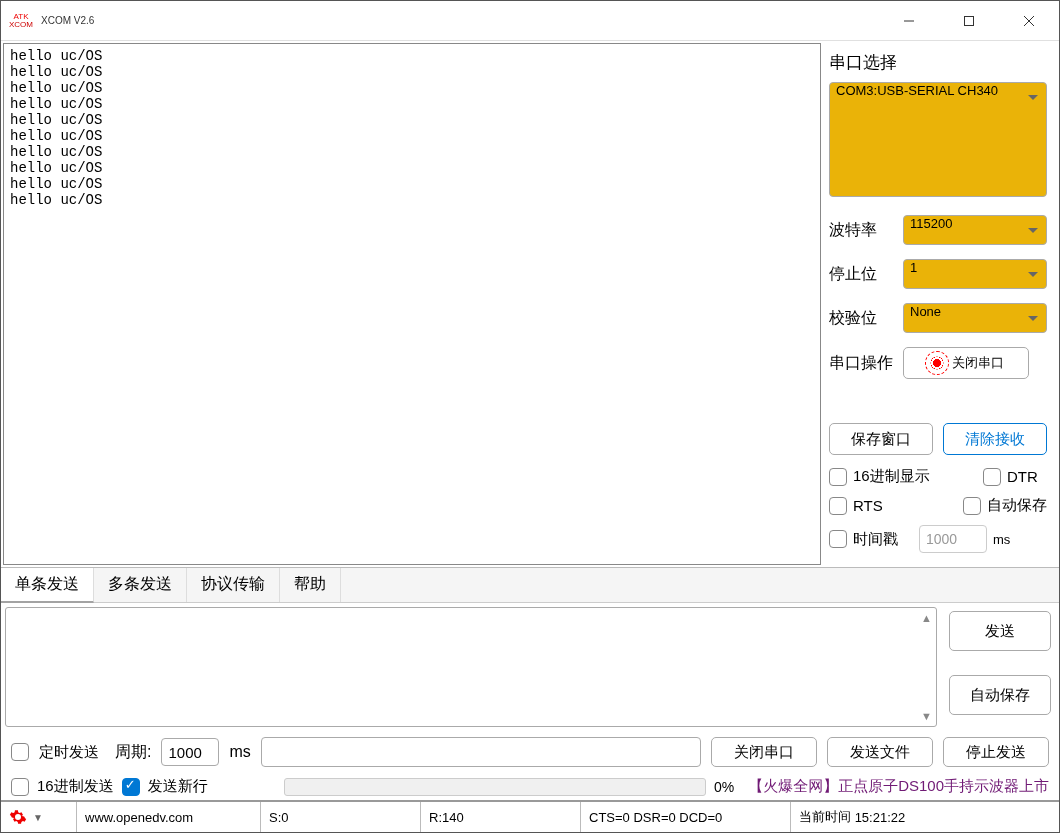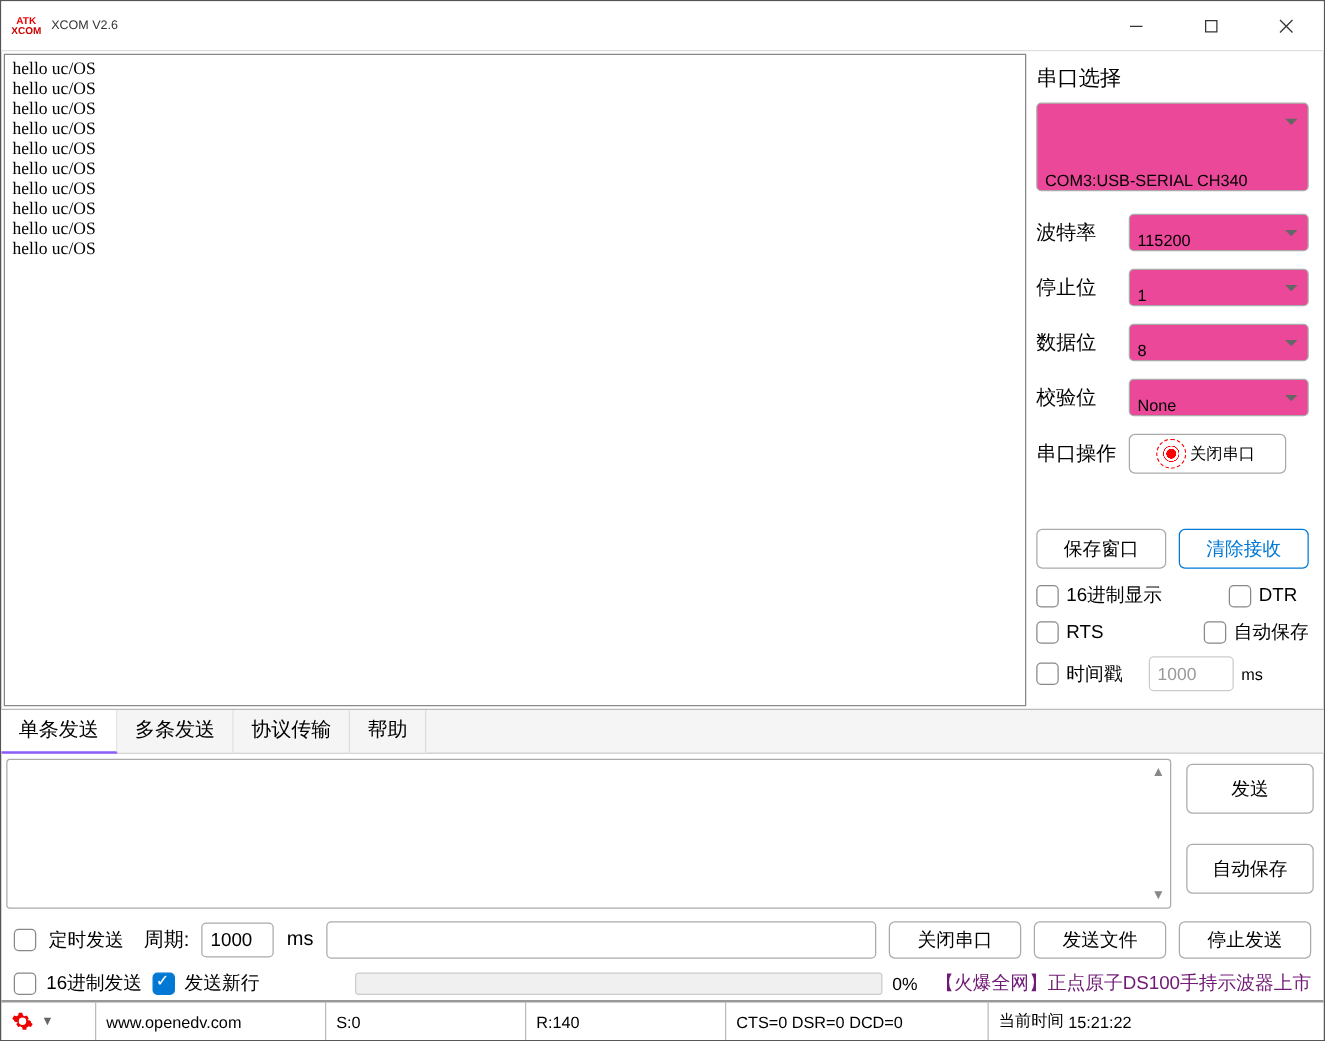--- a/index.html
+++ b/index.html
@@ -1,49 +1,49 @@
 <!DOCTYPE html>
 <html><head>
 <meta charset="utf-8">
 <style>
 *{box-sizing:border-box;margin:0;padding:0;font-family:"Microsoft YaHei",Arial,sans-serif;font-size:13px}
 body{background:#fff;width:1060px;height:833px;overflow:hidden;display:flex;flex-direction:column;border:1px solid #555}
 .titlebar{height:40px;background:#fff;display:flex;align-items:center;padding:0 0 0 6px;border-bottom:1px solid #e0e0e0}
 .logo{width:28px;height:28px;display:flex;flex-direction:column;align-items:center;justify-content:center;margin-right:6px}
-.logo-text{font-size:8px;font-weight:bold;line-height:8px}
+.logo-text{font-size:8px;font-weight:normal;line-height:8px}
 .logo-text.atk{color:#e00}
 .logo-text.xcom{color:#c00}
 .title{font-size:10px;color:#333}
 .winbtns{margin-left:auto;display:flex}
 .winbtn{width:60px;height:40px;display:flex;align-items:center;justify-content:center;color:#333}
 .winbtn svg{width:12px;height:12px}
 .main{flex:1;display:flex;min-height:0}
-.receive{flex:1;border:1px solid #888;margin:2px;padding:4px 6px;font-family:Liberation Serif, serif;font-size:14px;overflow:auto;white-space:pre-line;background:#fff}
+.receive{flex:1;border:1px solid #888;margin:2px;padding:4px 6px;font-family:Liberation Mono, monospace;font-size:14px;overflow:auto;white-space:pre-line;background:#fff}
 .sidepanel{width:236px;padding:10px 12px 6px 6px;display:flex;flex-direction:column}
 .sp-title{font-size:17px;font-weight:500;margin-bottom:8px}
 .sp-row{display:flex;align-items:center;margin-bottom:14px}
 .sp-label{width:74px;font-size:16px}
-.sp-select,.sp-input{flex:1;height:30px;border:1px solid #aaa;border-radius:4px;padding:0 6px;background:#ec4899;font-family:"Courier New",monospace;font-size:14px;display:flex;align-items:flex-end;position:relative}
+.sp-select,.sp-input{flex:1;height:30px;border:1px solid #aaa;border-radius:4px;padding:0 6px;background:#eab308;font-family:"Courier New",monospace;font-size:14px;display:flex;align-items:flex-start;position:relative}
 .sp-select::after{content:"";position:absolute;right:8px;top:12px;border-left:5px solid transparent;border-right:5px solid transparent;border-top:5px solid #666}
 .sp-full{margin-bottom:18px}
 .btn{height:32px;border:1px solid #aaa;border-radius:5px;background:#fff;padding:0 10px;font-size:15px;display:inline-flex;align-items:center;justify-content:center;cursor:pointer}
 .btn.active{border-color:#0078d4;color:#0078d4}
 .btn-row{display:flex;gap:10px;margin-bottom:12px;margin-top:30px}
 .btn-row .btn{flex:1}
 .cb-row{display:flex;align-items:center;margin-bottom:10px;gap:6px}
 .cb{width:18px;height:18px;border:1px solid #888;border-radius:4px;background:#fff;display:inline-block}
 .cb.checked{background:#0078d4;border-color:#0078d4;position:relative}
 .cb.checked::after{content:"✓";color:#fff;position:absolute;left:2px;top:-2px;font-size:13px}
 .cb-label{font-size:15px}
 .ts-row{display:flex;align-items:center;gap:6px;margin-bottom:8px}
 .ts-input{width:68px;height:28px;border:1px solid #ccc;border-radius:4px;padding:0 6px;color:#999;font-size:14px;background:#fff}
 .sendpanel{border-top:1px solid #bbb}
 .tabs{display:flex;background:#f5f5f5;border-bottom:1px solid #ccc}
 .tab{padding:6px 14px;font-size:16px;border-right:1px solid #ddd;background:#f5f5f5;cursor:pointer}
-.tab.active{background:#fff;border-bottom:2px solid #8b5cf6;margin-bottom:-1px}
+.tab.active{background:#fff;border-bottom:2px solid #a3a3a3;margin-bottom:-1px}
 .sendbox-row{display:flex;padding:4px}
 .sendbox{flex:1;height:120px;border:1px solid #aaa;border-radius:3px;margin-right:8px;position:relative;background:#fff}
 .scroll-arrow{position:absolute;right:4px;font-size:11px;color:#888}
 .scroll-arrow.up{top:4px}
 .scroll-arrow.down{bottom:4px}
 .send-btns{width:110px;display:flex;flex-direction:column;gap:24px;padding:4px}
 .send-btns .btn{width:100%;height:40px}
 .midrow{display:flex;align-items:center;padding:6px 10px;gap:10px}
 .midrow .period-in{width:58px;height:28px;border:1px solid #aaa;border-radius:4px;padding:0 6px;font-size:15px}
 .file-in{flex:1;height:30px;border:1px solid #aaa;border-radius:4px;background:#fff}
@@ -112,26 +112,20 @@
           <span>115200</span>
         </div>
       </div>
     <div class="sp-row">
         <span class="sp-label">停止位</span>
         <div class="sp-select">
           <span>1</span>
         </div>
       </div>
     <div class="sp-row">
-        <span class="sp-label">数据位</span>
-        <div class="sp-select">
-          <span>8</span>
-        </div>
-      </div>
-    <div class="sp-row">
         <span class="sp-label">校验位</span>
         <div class="sp-select">
           <span>None</span>
         </div>
       </div>
     <div class="sp-row">
         <span class="sp-label">串口操作</span>
         <button class="btn port-btn">
           <span class="port-icon"></span>
           <span>关闭串口</span>

